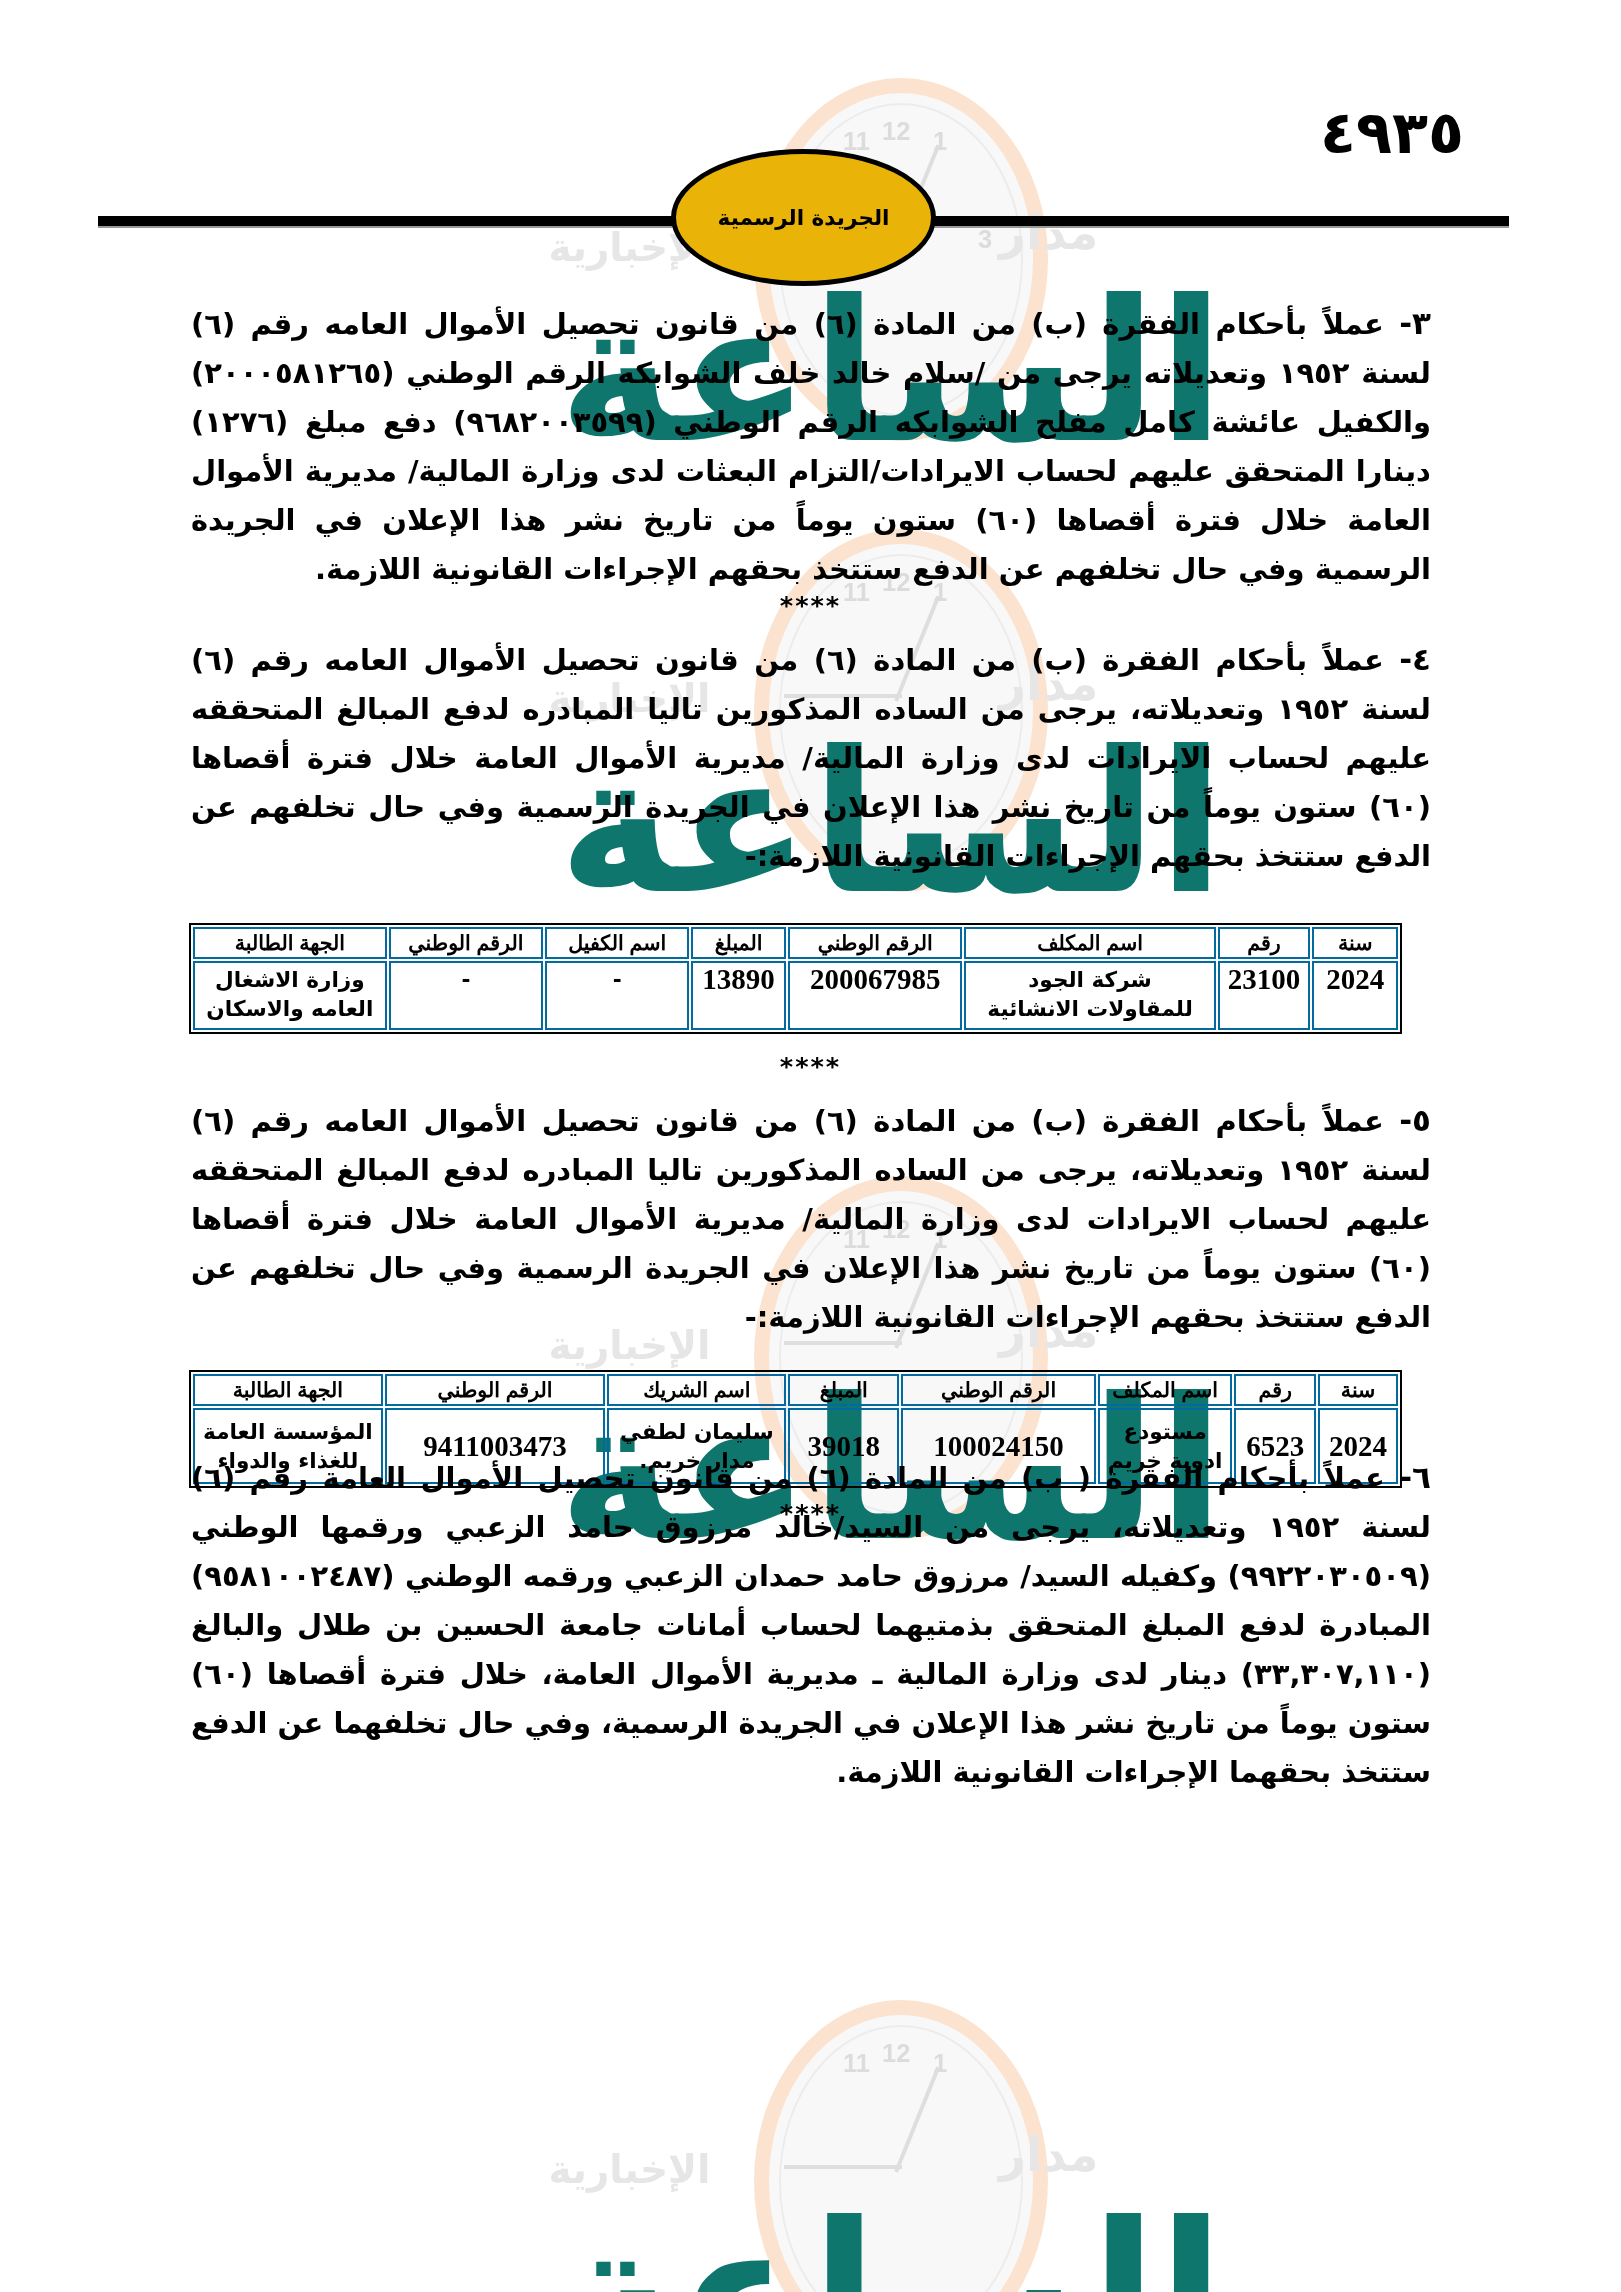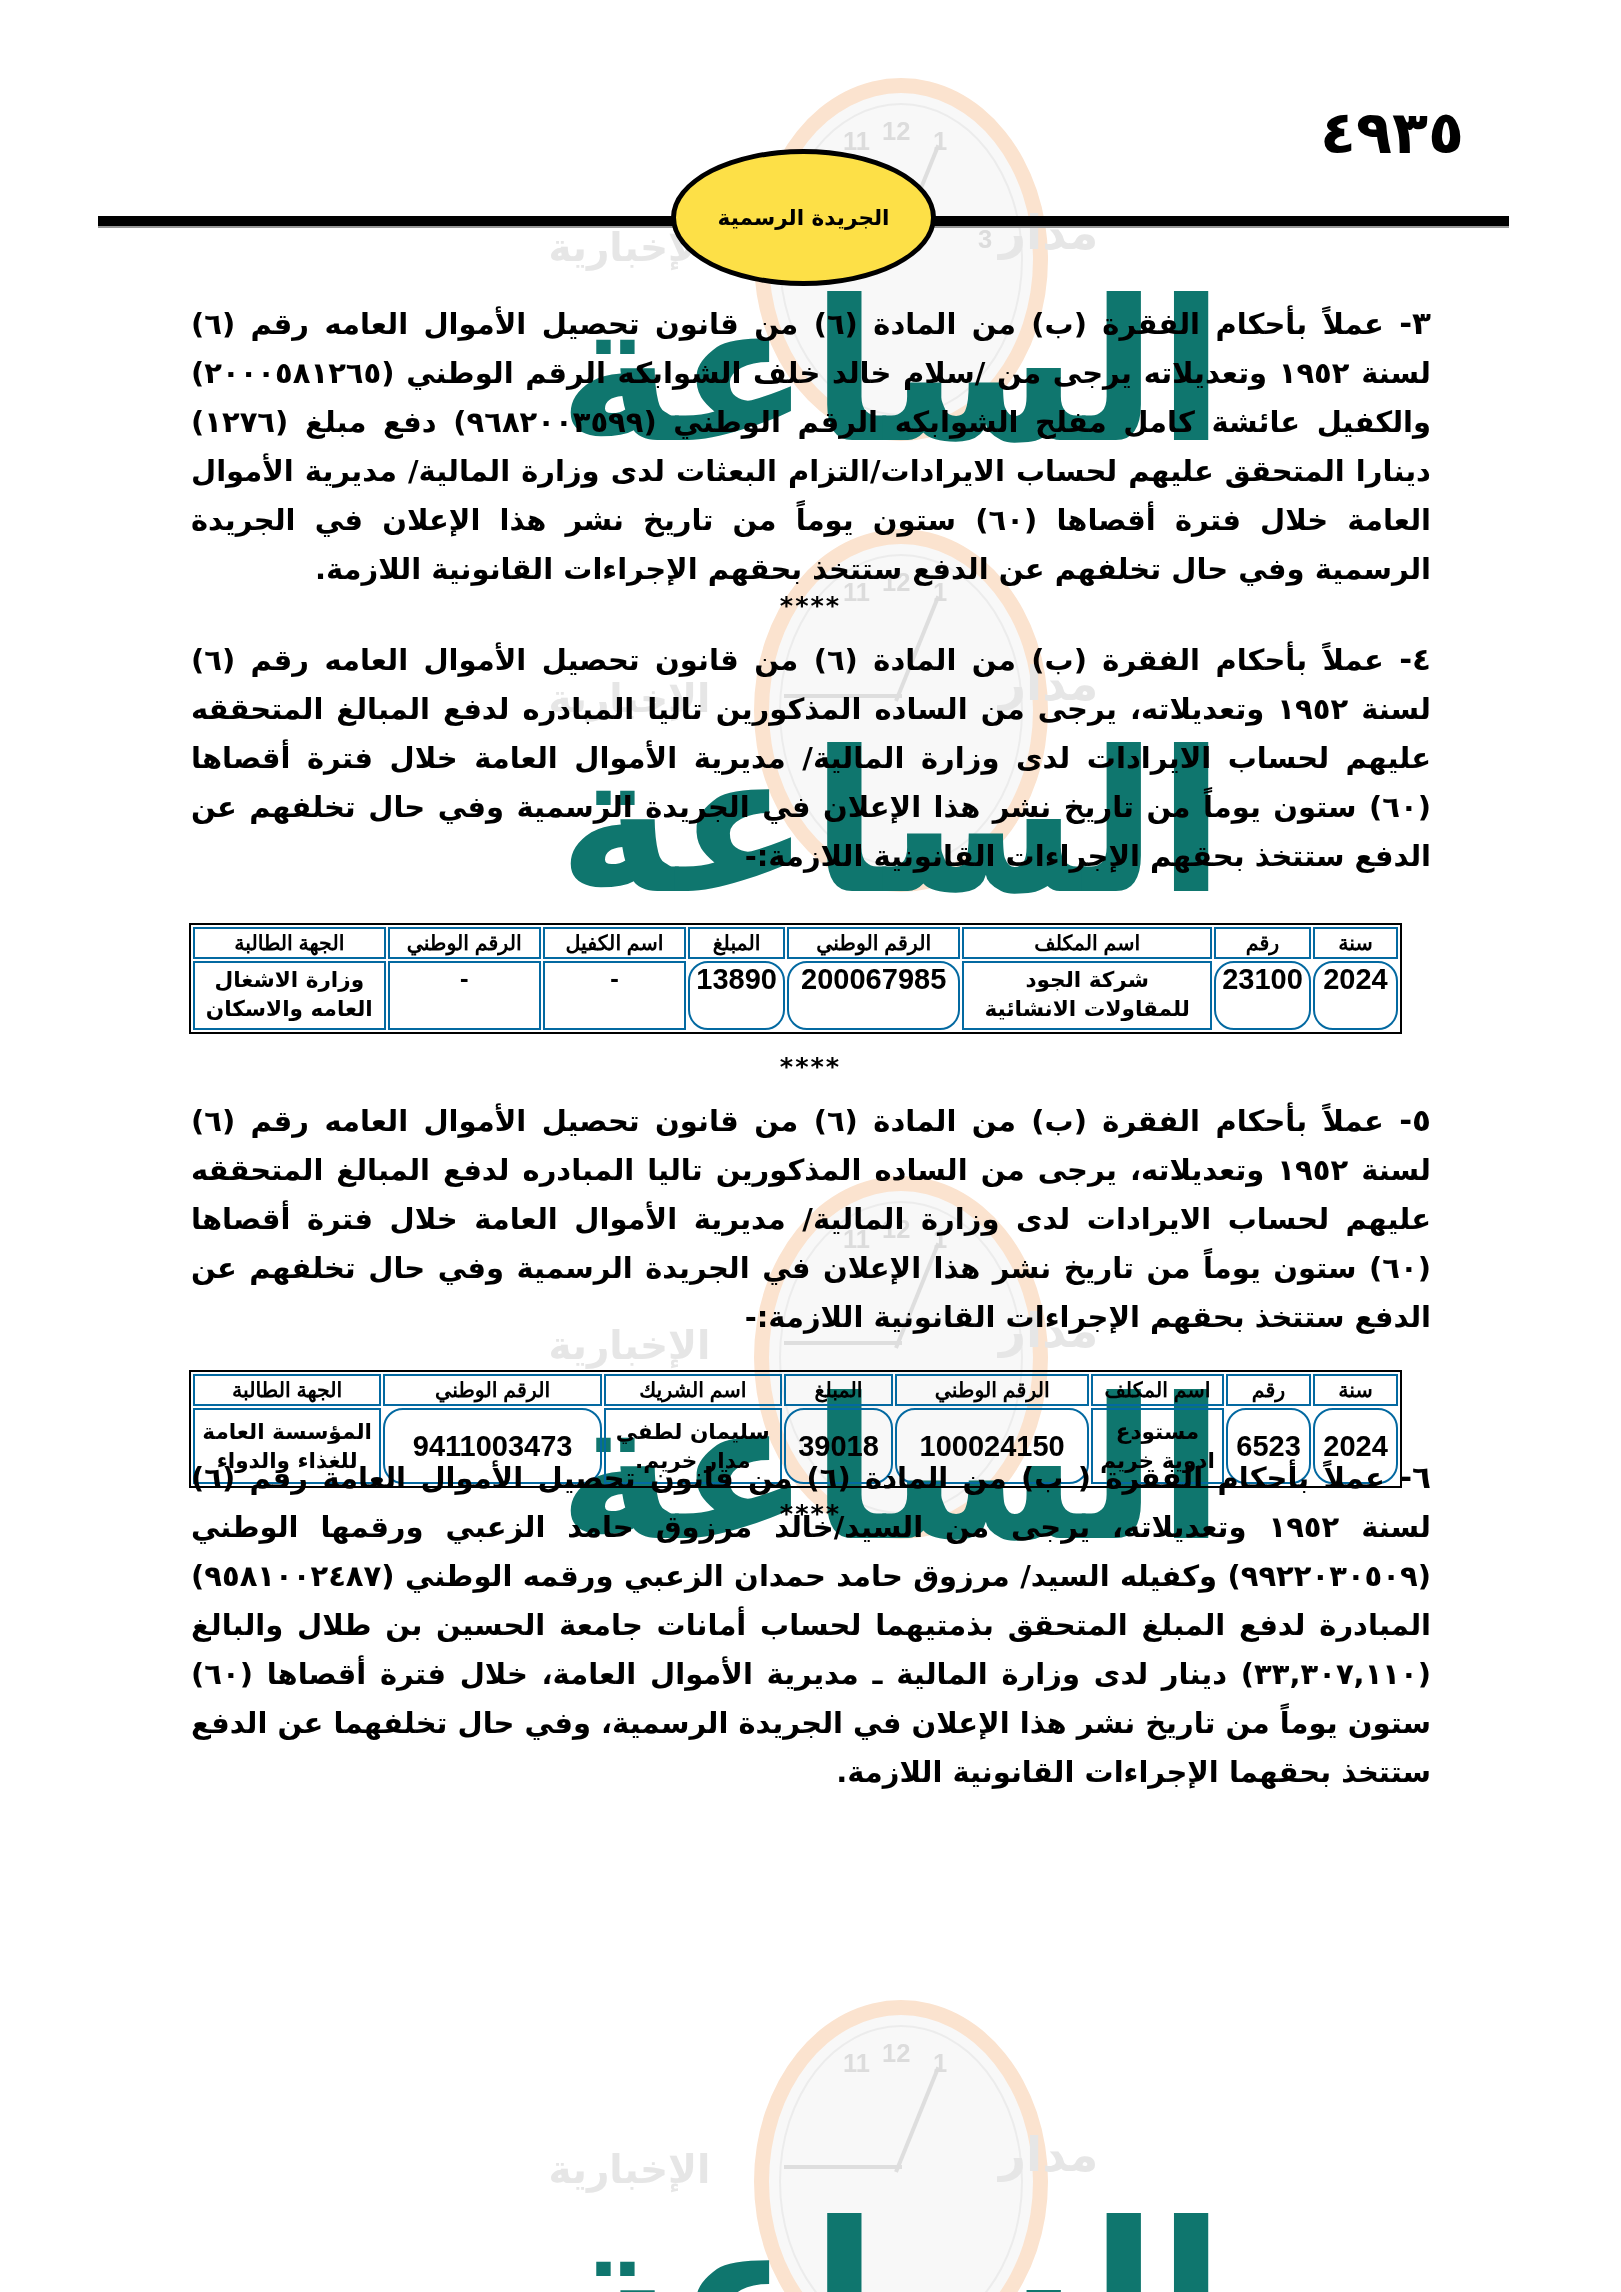--- a/index.html
+++ b/index.html
@@ -17,36 +17,36 @@
   .wm .hand2 { position:absolute; left:365px; top:59px; width:3.9px; height:113px; background:#dedede; transform:rotate(22deg); transform-origin:bottom; }
   .wm .t1 { position:absolute; left:470px; top:127px; font-size:47px; font-weight:bold; color:#e6e6e6; }
   .wm .t2 { position:absolute; left:19.6px; top:147px; font-size:39px; font-weight:bold; color:#e6e6e6; }
   .wm .t3 { position:absolute; left:29px; top:196px; font-size:196px; font-weight:bold; color:#0f766e; letter-spacing:9.8px; line-height:1; }
 
   
   .page-num { position:absolute; right:157px; top:98px; font-size:59px; font-weight:bold; letter-spacing:5.9px; z-index:2; font-family:"DejaVu Sans", sans-serif; }
   .rule { position:absolute; left:98px; top:216px; width:1411px; height:9.8px; background:#000; z-index:2; }
   .rule::after { content:""; position:absolute; left:0; right:0; top:9.8px; height:2px; background:#999; }
   .oval { position:absolute; left:671px; top:149px; width:265px; height:137px; border-radius:50%;
-          border:5.9px solid #000; background:#fde047; z-index:3; display:flex; align-items:center; justify-content:center; box-sizing:border-box; }
+          border:5.9px solid #000; background:#eab308; z-index:3; display:flex; align-items:center; justify-content:center; box-sizing:border-box; }
   .oval span { font-size:21.6px; font-weight:bold; }
 
   
   .section { position:absolute; left:191px; width:1240px; direction:rtl; text-align:justify; z-index:2;
              font-weight:bold; font-size:29px; line-height:49px; }
   .section .lbl { font-size:31px; }
   .section p { margin:0; text-align-last:right; }
   .stars { position:absolute; left:0; width:1621px; text-align:center; font-size:25.5px; font-weight:bold; z-index:2; letter-spacing:2px; }
 
   table.ann { position:absolute; direction:rtl; border-collapse:separate; border-spacing:2px;
               border:2.9px double #000; z-index:2; background:transparent; }
   table.ann td, table.ann th { border:2px solid #0369a1; text-align:center; padding:2px 5.9px; font-weight:bold; }
   table.ann th { font-size:20.6px; font-family:"Liberation Sans", sans-serif; }
   table.ann td { font-size:21.6px; line-height:29px; }
-  table.ann td.num { font-family:Liberation Sans, sans-serif; font-size:29px;border-radius:20px; }
+  table.ann td.num { font-family:Liberation Serif, serif; font-size:29px; }
 </style>
 </head>
 <body>
 
 <div class="wm" style="left:529px; top:78px;">
   <div class="ring"></div>
   <div class="hand1"></div>
     <div class="hand2"></div>
   <div class="num" style="left:353px; top:39px;">12</div>
   <div class="num" style="left:314px; top:49px;">11</div>

